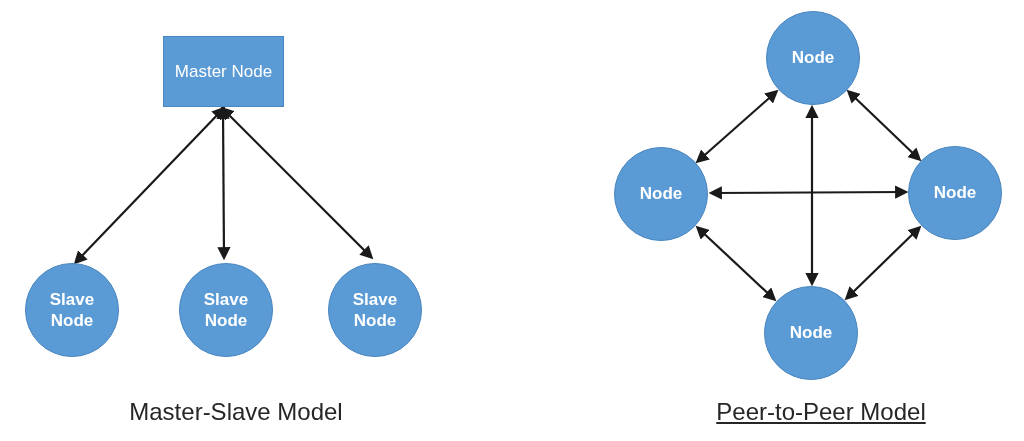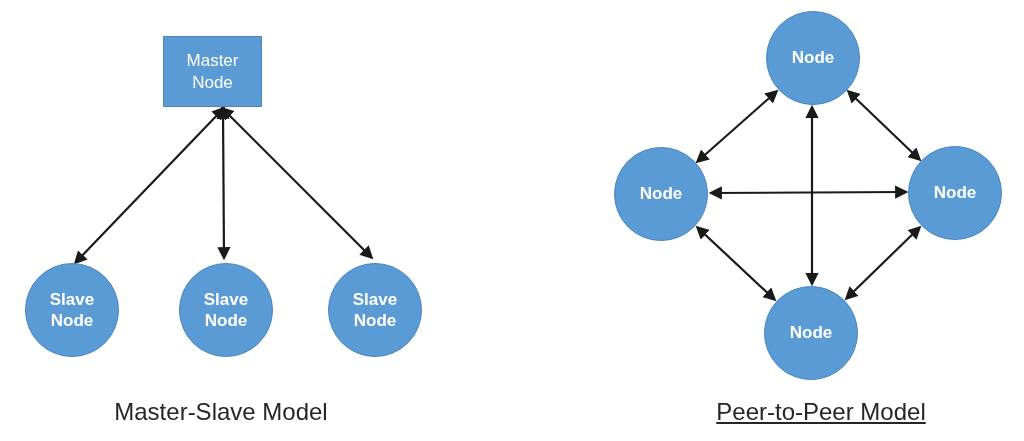--- a/index.html
+++ b/index.html
@@ -42,21 +42,21 @@
     align-items:center;
     justify-content:center;
     text-align:center;
     background:var(--node-fill);
     border:1.5px solid var(--node-border);
     color:var(--node-text);
     font-size:17px;
     line-height:1.25;
   }
   .rect{
-    width:99px;
+    width:121px;
     height:71px;
   }
   .circle{
     width:94px;
     height:94px;
     border-radius:50%;
     font-weight:bold;
   }
   .two-line{
     display:inline-block;
@@ -101,21 +101,21 @@
   <div class="shape circle" style="left:25px; top:263px;">
     <span class="two-line">Slave Node</span>
   </div>
   <div class="shape circle" style="left:179px; top:263px;">
     <span class="two-line">Slave Node</span>
   </div>
   <div class="shape circle" style="left:328px; top:263px;">
     <span class="two-line">Slave Node</span>
   </div>
 
-  <div class="caption" style="left:71px; top:398px;">Master-Slave Model</div>
+  <div class="caption" style="left:86px; top:398px;">Master-Slave Model</div>
 
   <div class="shape circle" style="left:766px; top:11px;">
     <span>Node</span>
   </div>
   <div class="shape circle" style="left:614px; top:147px;">
     <span>Node</span>
   </div>
   <div class="shape circle" style="left:908px; top:146px;">
     <span>Node</span>
   </div>

